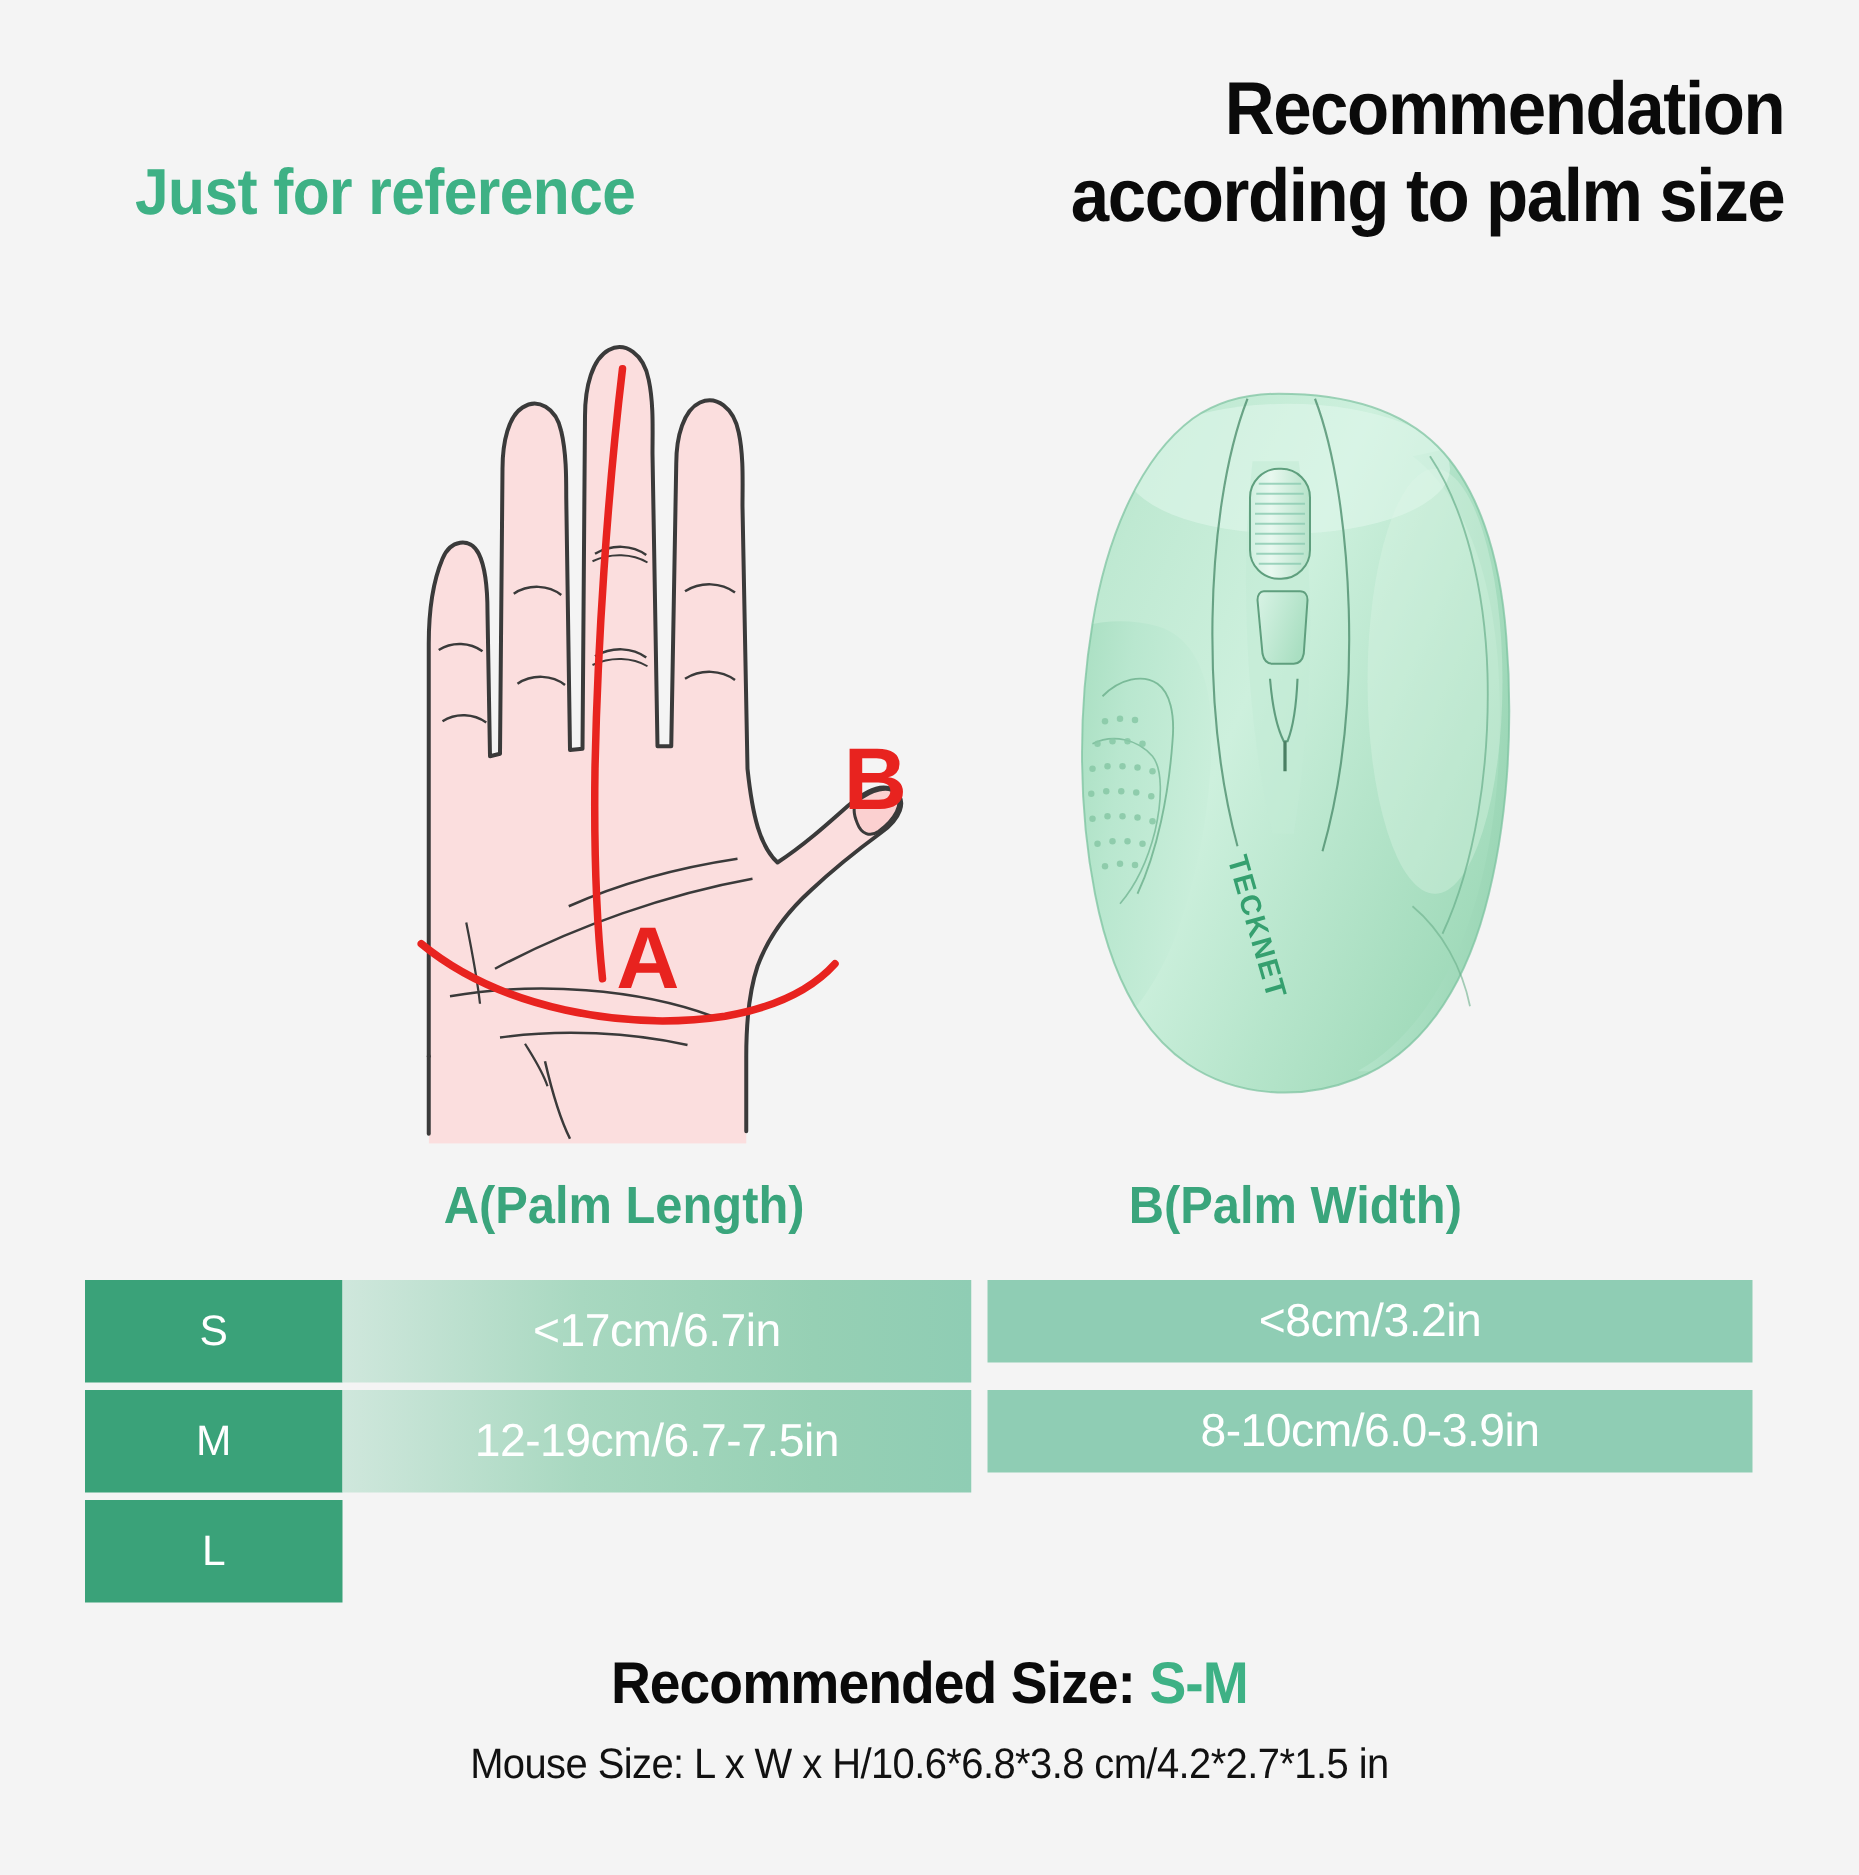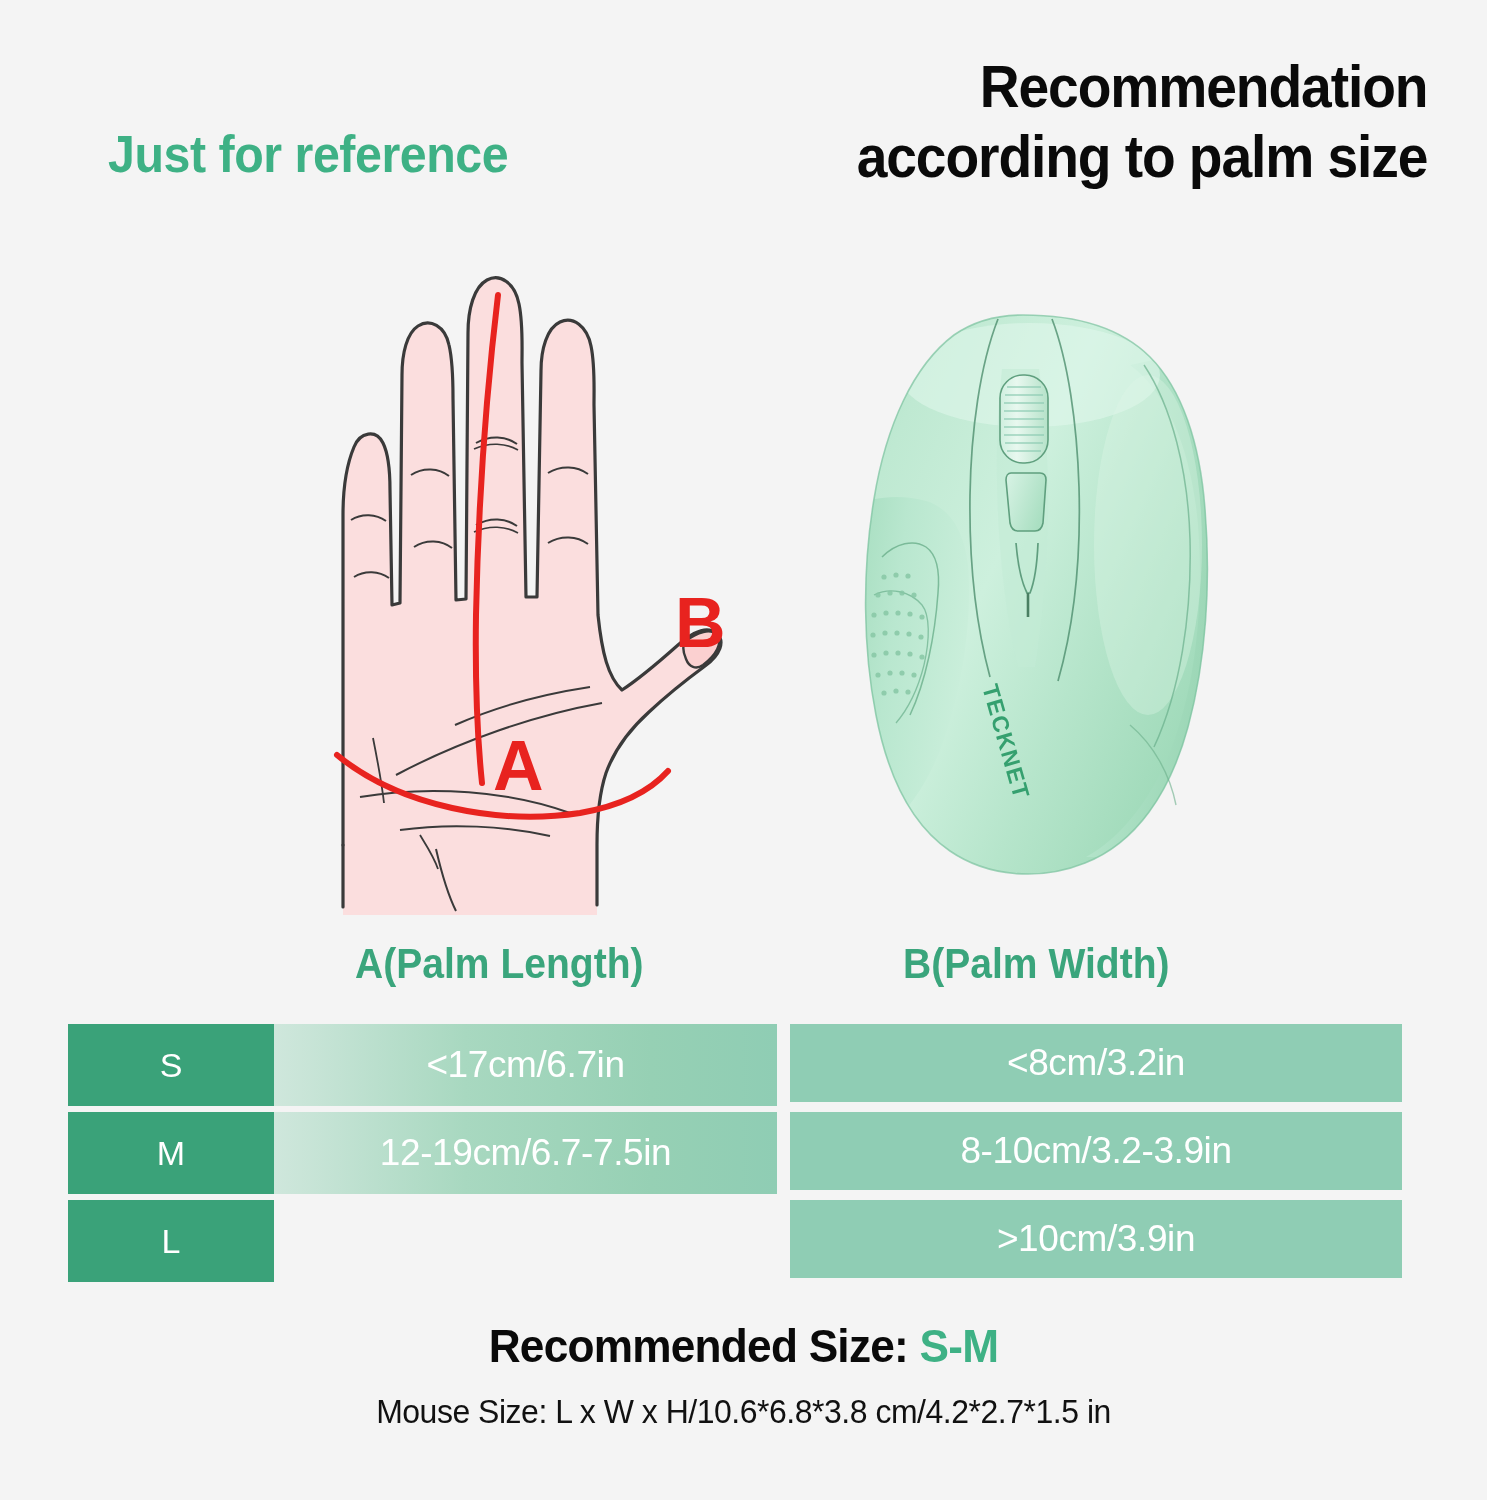--- a/index.html
+++ b/index.html
@@ -58,21 +58,21 @@
     color:#fff; font-size:34px; font-weight:400;
   }
   .cell-value-a {
     position:absolute; left:274px; top:0; width:503px; height:82px;
     background:linear-gradient(90deg,#cfe7dc 0%,#a8d8c0 38%,#96d0b4 75%,#8fcdb4 100%);
     display:flex; align-items:center; justify-content:center;
     color:#fff; font-size:37px; font-weight:400;
     letter-spacing:-0.4px;
   }
   .cell-value-b {
-    position:absolute; left:790px; top:0; width:612px; height:78px;
+    position:absolute; left:790px; top:0; width:612px; height:66px;
     background:#8fcdb4;
     display:flex; align-items:center; justify-content:center;
     color:#fff; font-size:37px; font-weight:400;
     letter-spacing:-0.4px;
   }
 
   
   #recommended-size {
     position:absolute; left:0; right:0; top:1318px;
     text-align:center;
@@ -366,26 +366,25 @@
 
   <div class="table-row">
     <div class="cell-size-label">S</div>
     <div class="cell-value-a">&lt;17cm/6.7in</div>
     <div class="cell-value-b">&lt;8cm/3.2in</div>
   </div>
 
   <div class="table-row">
     <div class="cell-size-label">M</div>
     <div class="cell-value-a">12-19cm/6.7-7.5in</div>
-    <div class="cell-value-b">8-10cm/3.2-3.9in</div>
+    <div class="cell-value-b">8-10cm/6.0-3.9in</div>
   </div>
 
   <div class="table-row">
     <div class="cell-size-label">L</div>
-    <div class="cell-value-b">&gt;10cm/3.9in</div>
   </div>
 
 </div>
 
 <div id="recommended-size">
   <span>Recommended Size: </span><span class="value">S-M</span>
 </div>
 
 <div id="mouse-size-line">Mouse Size: L x W x H/10.6*6.8*3.8 cm/4.2*2.7*1.5 in</div>
 

